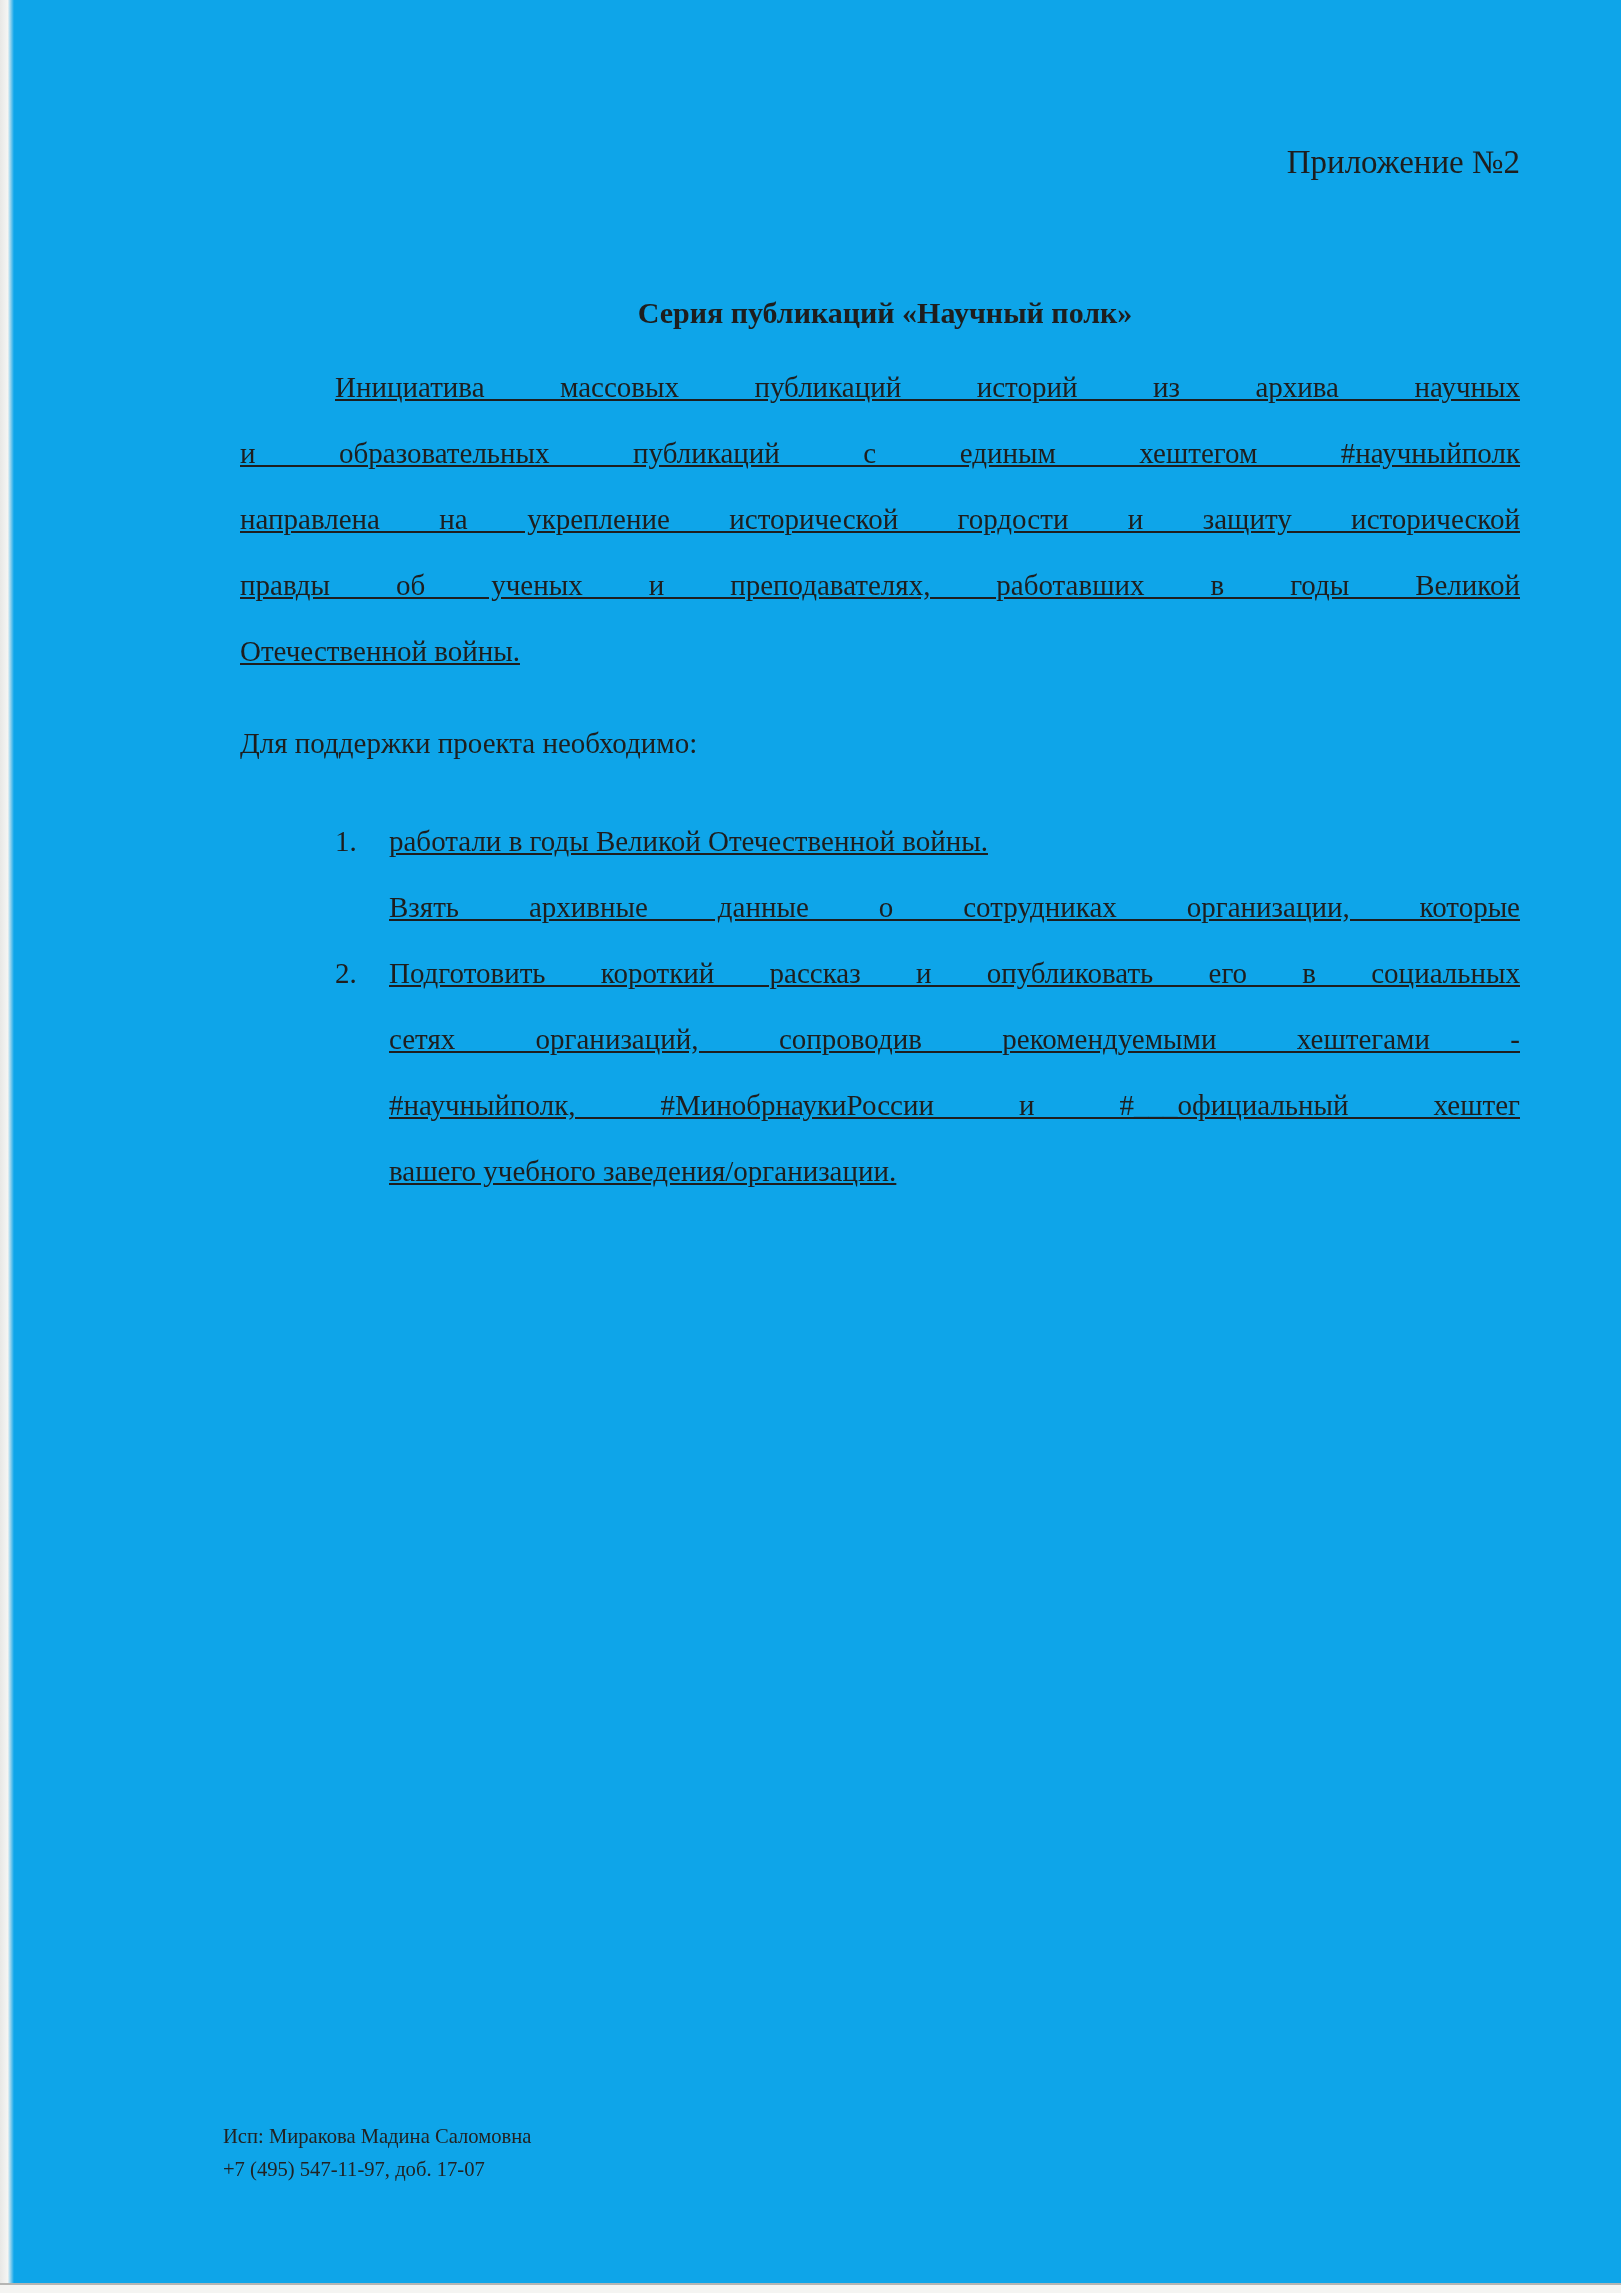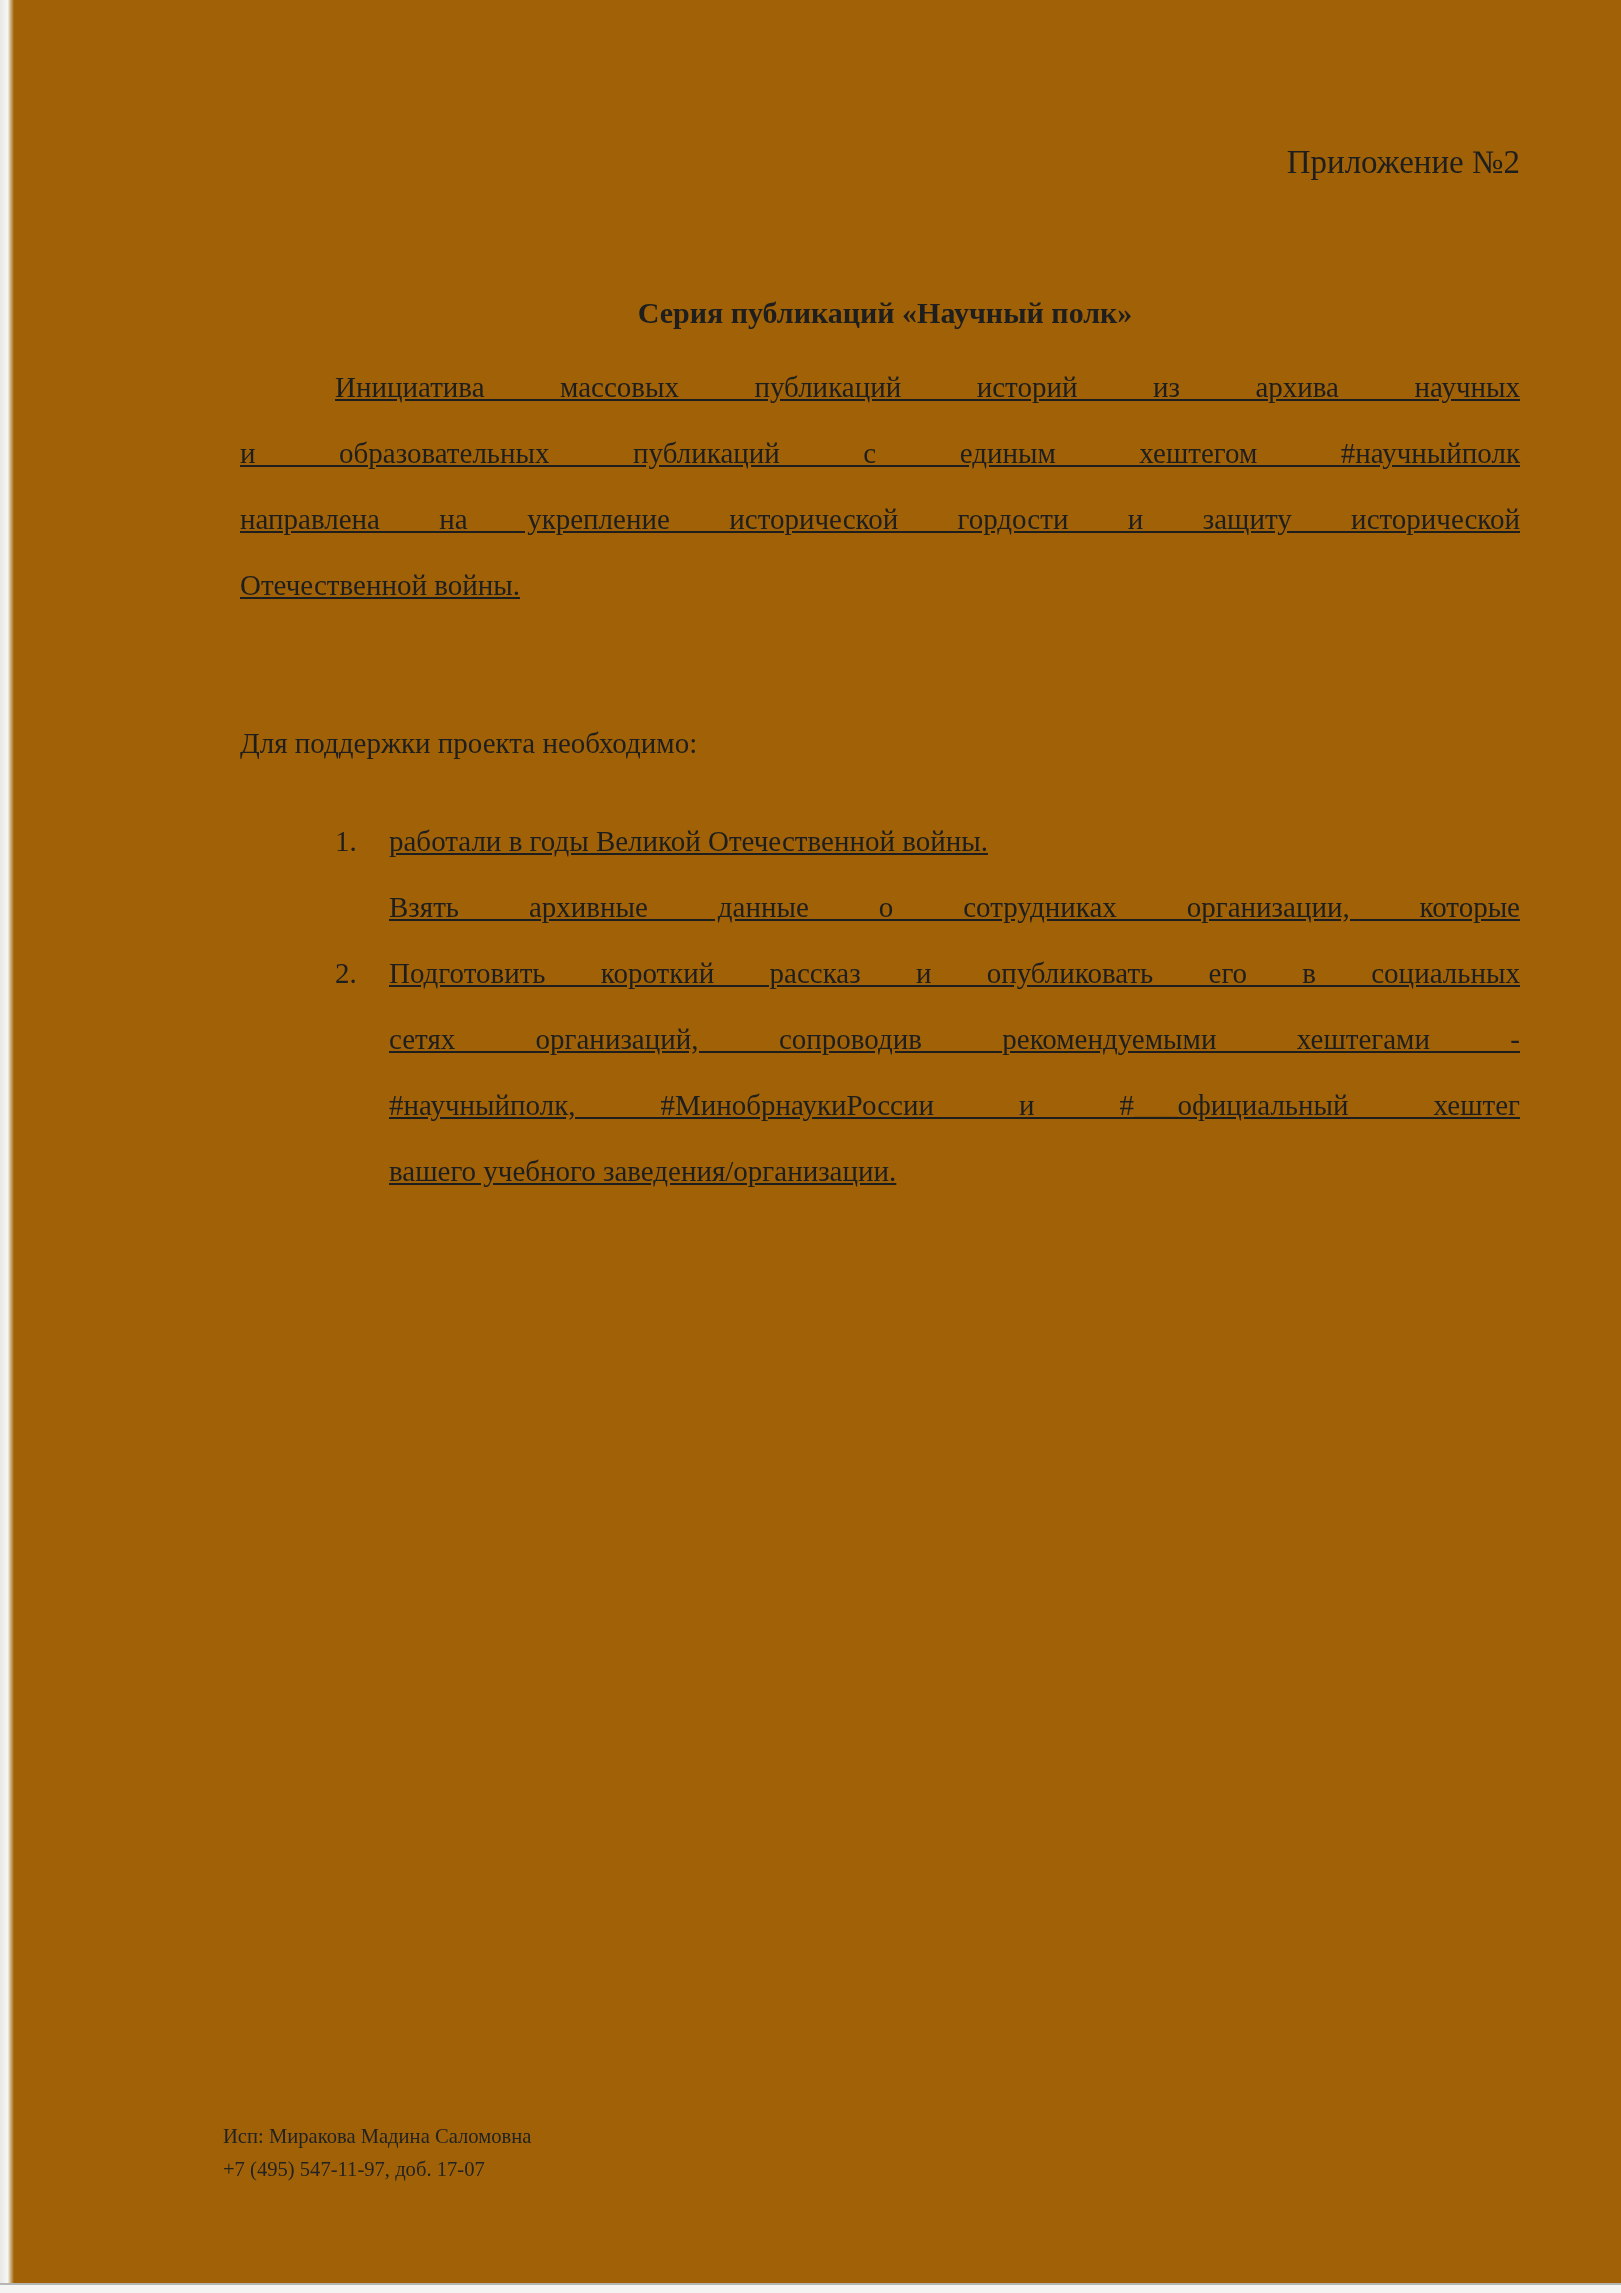--- a/index.html
+++ b/index.html
@@ -4,21 +4,21 @@
 <style>
   html, body {
     margin: 0;
     padding: 0;
     background: #ffffff;
   }
   .page {
     position: relative;
     width: 1621px;
     height: 2294px;
-    background: #a16207;
+    background: #0ea5e9;
     overflow: hidden;
     font-family: "Liberation Serif", "DejaVu Serif", serif;
     color: #1e1e1e;
   }
   
   .edge-left {
     position: absolute;
     left: 0; top: 0;
     width: 13.7px; height: 100%;
     background: linear-gradient(90deg, #e8e8e6 0%, #f5f5f3 55%, rgba(255,255,255,0) 100%);
@@ -110,20 +110,21 @@
   <div class="edge-left"></div>
 
   <div class="annex">Приложение №2</div>
 
   <h1 class="title">Серия публикаций «Научный полк»</h1>
 
   <div class="intro">
     <div class="ln jl ind">Инициатива массовых публикаций историй из архива научных</div>
     <div class="ln jl">и образовательных публикаций с единым хештегом #научныйполк</div>
     <div class="ln jl">направлена на укрепление исторической гордости и защиту исторической</div>
+    <div class="ln jl">правды об ученых и преподавателях, работавших в годы Великой</div>
     <div class="ln">Отечественной войны.</div>
   </div>
 
   <div class="support">Для поддержки проекта необходимо:</div>
 
   <ol class="list">
     <li class="item">
       <span class="num">1.</span>
       <div class="ln">работали в годы Великой Отечественной войны.</div>
       <div class="ln jl">Взять архивные данные о сотрудниках организации, которые</div>

